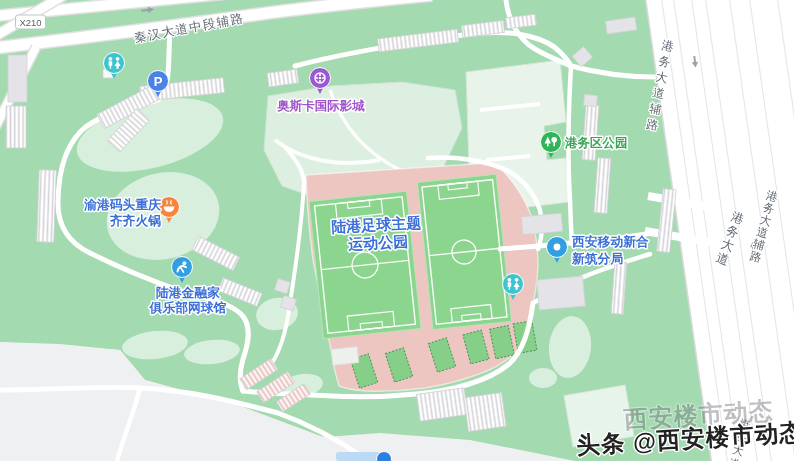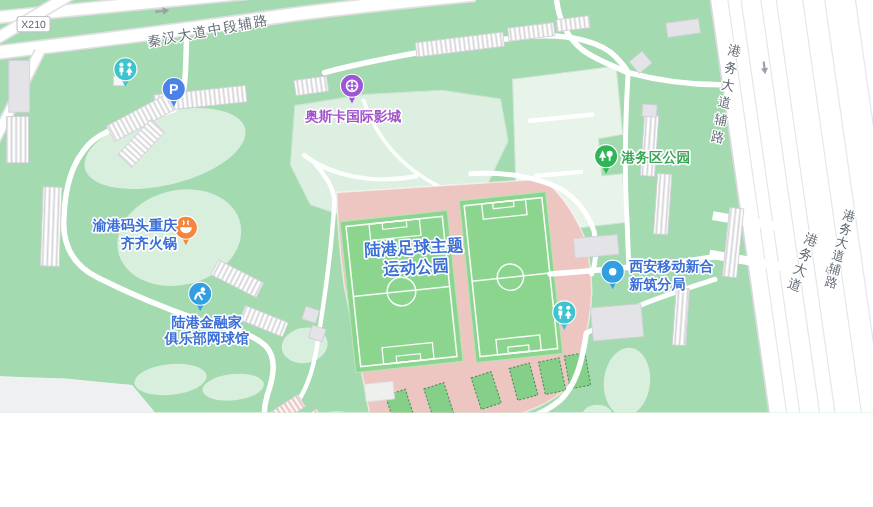--- a/index.html
+++ b/index.html
@@ -1,16 +1,16 @@
 <!DOCTYPE html>
 <html><head>
 <meta charset="utf-8">
 <style>
   html,body{margin:0;padding:0;background:#fff;}
-  .stage{position:relative;width:794px;height:375px;overflow:hidden;font-family:"Liberation Sans",sans-serif;}
+  .stage{position:relative;width:794px;height:461px;overflow:hidden;font-family:"Liberation Sans",sans-serif;}
   svg{display:block;}
   text{font-family:"Liberation Sans",sans-serif;}
   .halo{paint-order:stroke;stroke:#ffffff;stroke-width:3px;stroke-linejoin:round;font-weight:600;}
   .roadlabel{paint-order:stroke;stroke:#ffffff;stroke-width:2.4px;stroke-linejoin:round;font-weight:500;}
   .wmark{paint-order:stroke;stroke:#ffffff;stroke-width:2.8px;stroke-linejoin:round;font-weight:700;letter-spacing:1px;}
   .wghost{paint-order:stroke;stroke:#ffffff;stroke-width:2px;stroke-linejoin:round;font-weight:700;opacity:.45;letter-spacing:1px;}
 </style>
 </head>
 <body>
 

